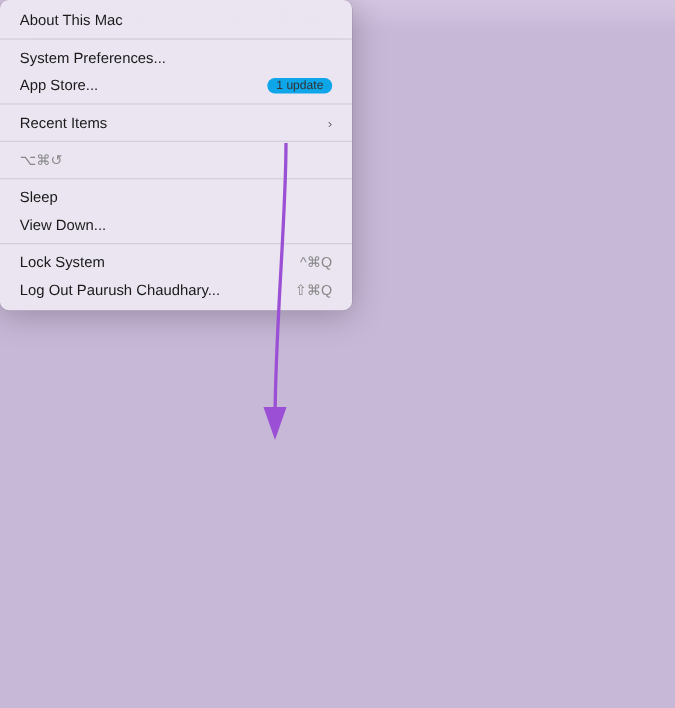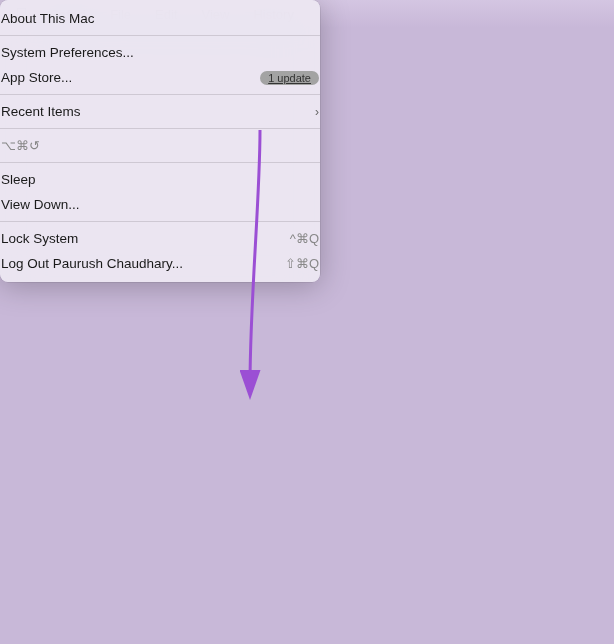--- a/index.html
+++ b/index.html
@@ -56,47 +56,46 @@
       box-shadow: 0 4px 30px rgba(0,0,0,0.25), 0 0 0 0.5px rgba(0,0,0,0.15);
       padding: 6px 0;
       margin-top: 0;
       z-index: 100;
     }
 
     .menu-item {
       display: flex;
       align-items: center;
       justify-content: space-between;
-      padding: 5px 1px;
+      padding: 5px 18px;
       font-size: 13.5px;
       color: #1a1a1a;
       cursor: default;
       min-height: 22px;
     }
 
     .menu-item .label {
       flex: 1;
     }
 
     .menu-item .shortcut {
       color: #888;
       font-size: 13px;
       display: flex;
       align-items: center;
       gap: 1px;
     }
 
     .menu-item .badge {
-      background: #a3a3a3;
+      background: #0ea5e9;
       color: #333;
       font-size: 11px;
       padding: 1px 8px;
       border-radius: 10px;
       font-weight: 500;
-      text-decoration: underline;
     }
 
     .menu-item .chevron {
       color: #666;
       font-size: 12px;
     }
 
     .menu-separator {
       height: 1px;
       background: rgba(0,0,0,0.12);

